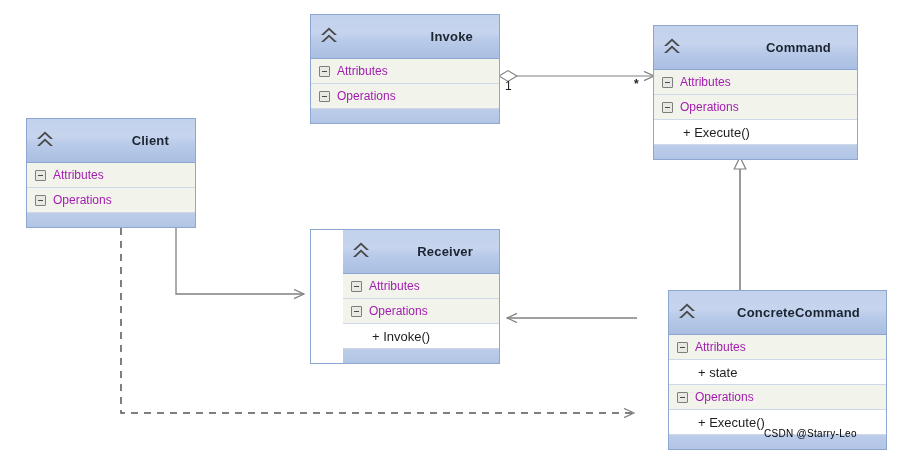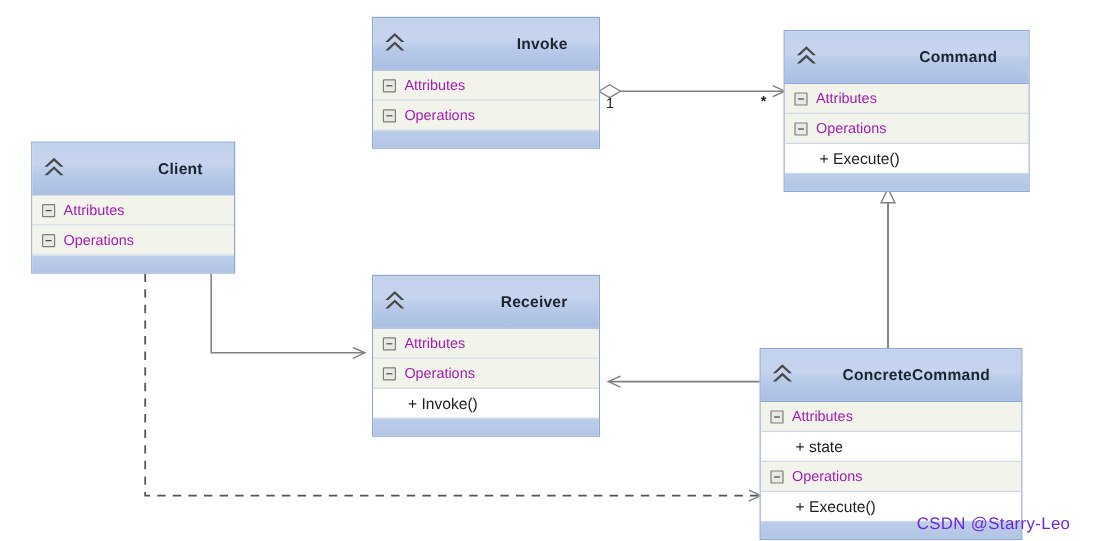--- a/index.html
+++ b/index.html
@@ -121,22 +121,22 @@
   .edge-label {
     position: absolute;
     font-size: 12px;
     color: #222222;
     white-space: nowrap;
   }
 
   
   .watermark {
     position: absolute;
-    font-size: 14px;
-    color: #6d28d9;
+    font-size: 10px;
+    color: #000000;
     white-space: nowrap;
     letter-spacing: 0.3px;
   }
 </style>
 </head>
 <body>
 
 <div id="canvas">
 
   <svg id="edge-layer" width="912" height="451" viewBox="0 0 912 451">
@@ -235,41 +235,41 @@
       <span class="minus-icon"></span>
       <span class="uml-section-label">Attributes</span>
     </div>
     <div class="uml-section">
       <span class="minus-icon"></span>
       <span class="uml-section-label">Operations</span>
     </div>
     <div class="uml-footer"></div>
   </div>
 
-  <div class="uml-class" style="left:310px; top:229px; width:190px;">
+  <div class="uml-class" style="left:310px; top:229px; width:190px;padding-left:32px;">
     <div class="uml-header">
       <svg class="chevron-icon" viewBox="0 0 22 22">
         <path d="M3,11 L11,3.5 L19,11 L16.3,11 L11,6.1 L5.7,11 Z" fill="#4a4a4a"></path>
         <path d="M3,18 L11,10.5 L19,18 L16.3,18 L11,13.1 L5.7,18 Z" fill="#4a4a4a"></path>
       </svg>
       <div class="uml-title">Receiver</div>
     </div>
     <div class="uml-section">
       <span class="minus-icon"></span>
       <span class="uml-section-label">Attributes</span>
     </div>
     <div class="uml-section">
       <span class="minus-icon"></span>
       <span class="uml-section-label">Operations</span>
     </div>
     <div class="uml-member">+ Invoke()</div>
     <div class="uml-footer"></div>
   </div>
 
-  <div class="uml-class" style="left:633px; top:290px; width:219px;">
+  <div class="uml-class" style="left:668px; top:290px; width:219px;">
     <div class="uml-header">
       <svg class="chevron-icon" viewBox="0 0 22 22">
         <path d="M3,11 L11,3.5 L19,11 L16.3,11 L11,6.1 L5.7,11 Z" fill="#4a4a4a"></path>
         <path d="M3,18 L11,10.5 L19,18 L16.3,18 L11,13.1 L5.7,18 Z" fill="#4a4a4a"></path>
       </svg>
       <div class="uml-title">ConcreteCommand</div>
     </div>
     <div class="uml-section">
       <span class="minus-icon"></span>
       <span class="uml-section-label">Attributes</span>

